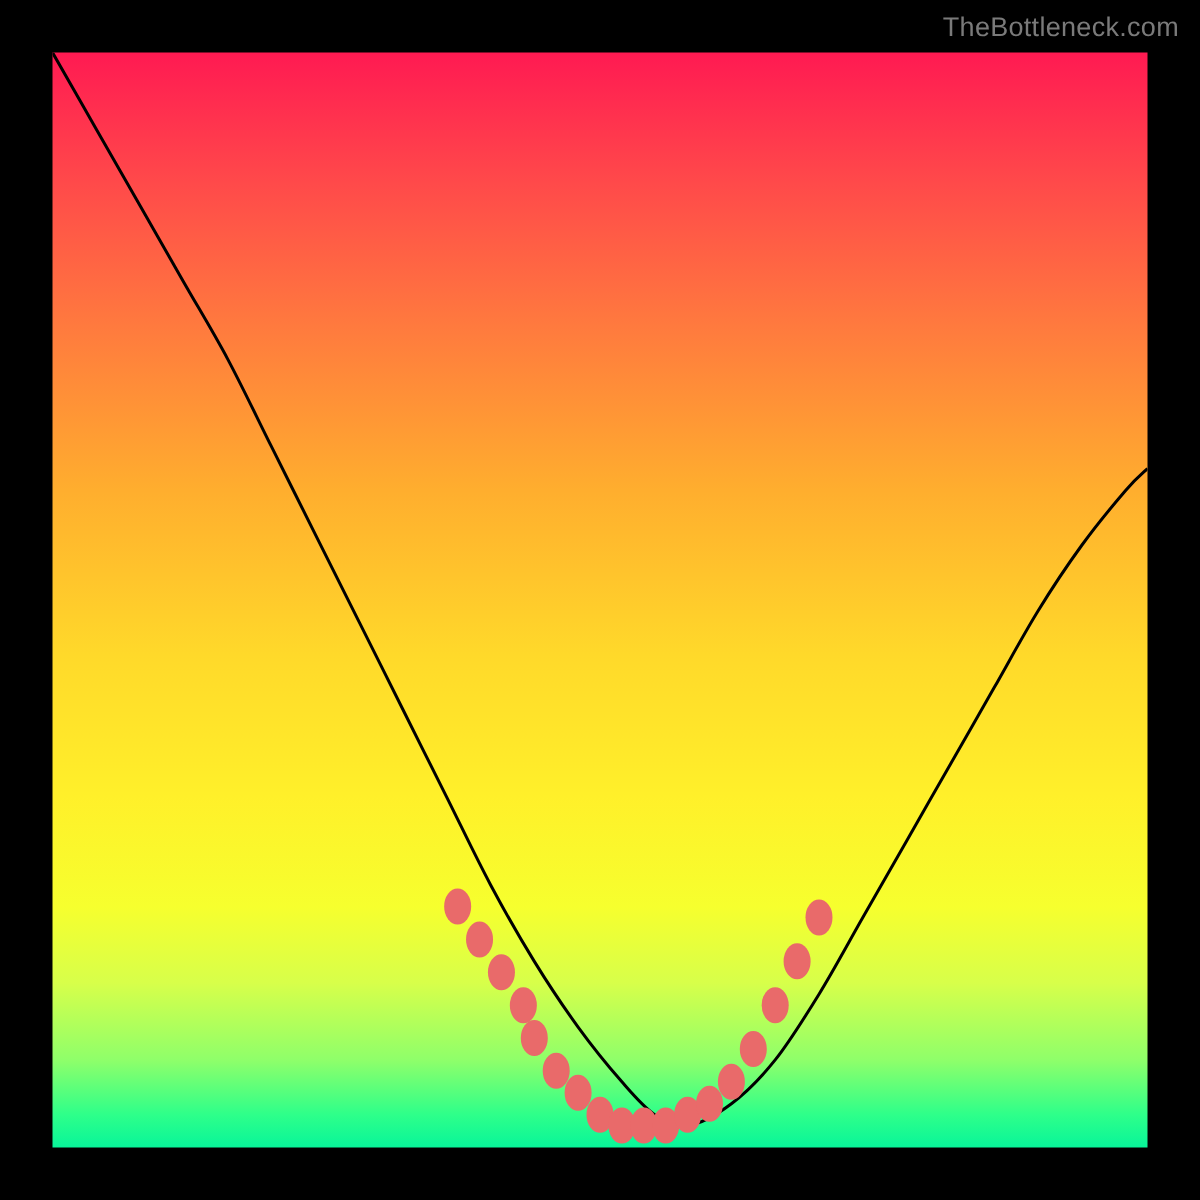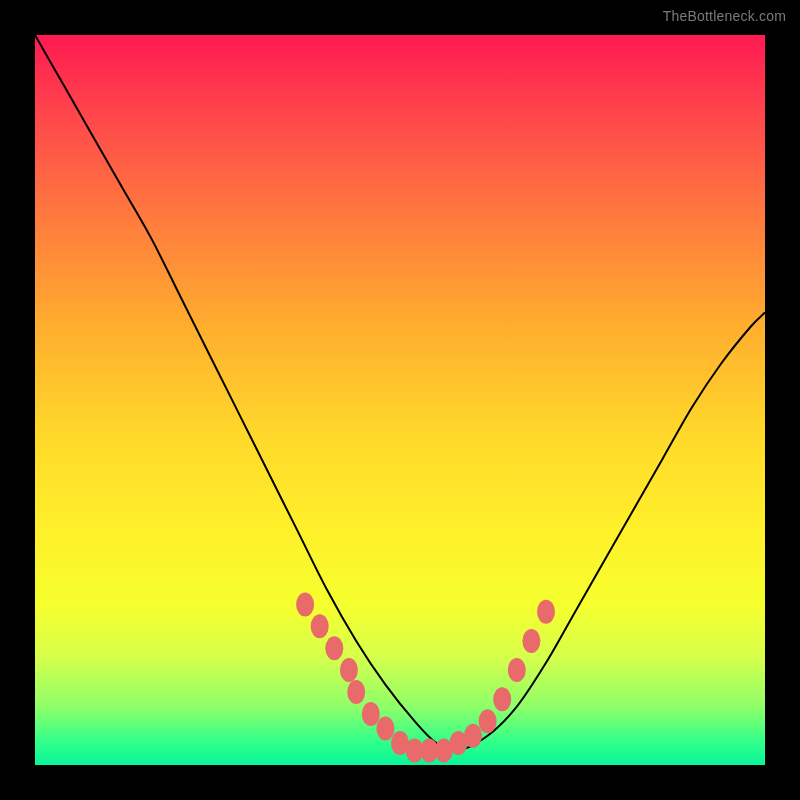--- a/index.html
+++ b/index.html
@@ -36,21 +36,21 @@
     top: 35px;
     width: 730px;
     height: 730px;
     pointer-events: none;
   }
   .watermark {
     position: absolute;
     top: 8px;
     right: 14px;
     color: #7a7a7a;
-    font-size: 14px;
+    font-size: 18px;
     font-weight: 500;
     letter-spacing: 0.2px;
   }
 </style>
 </head>
 <body>
 
 <div class="frame"></div>
 
 <svg class="svg-overlay" viewBox="0 0 730 730">

